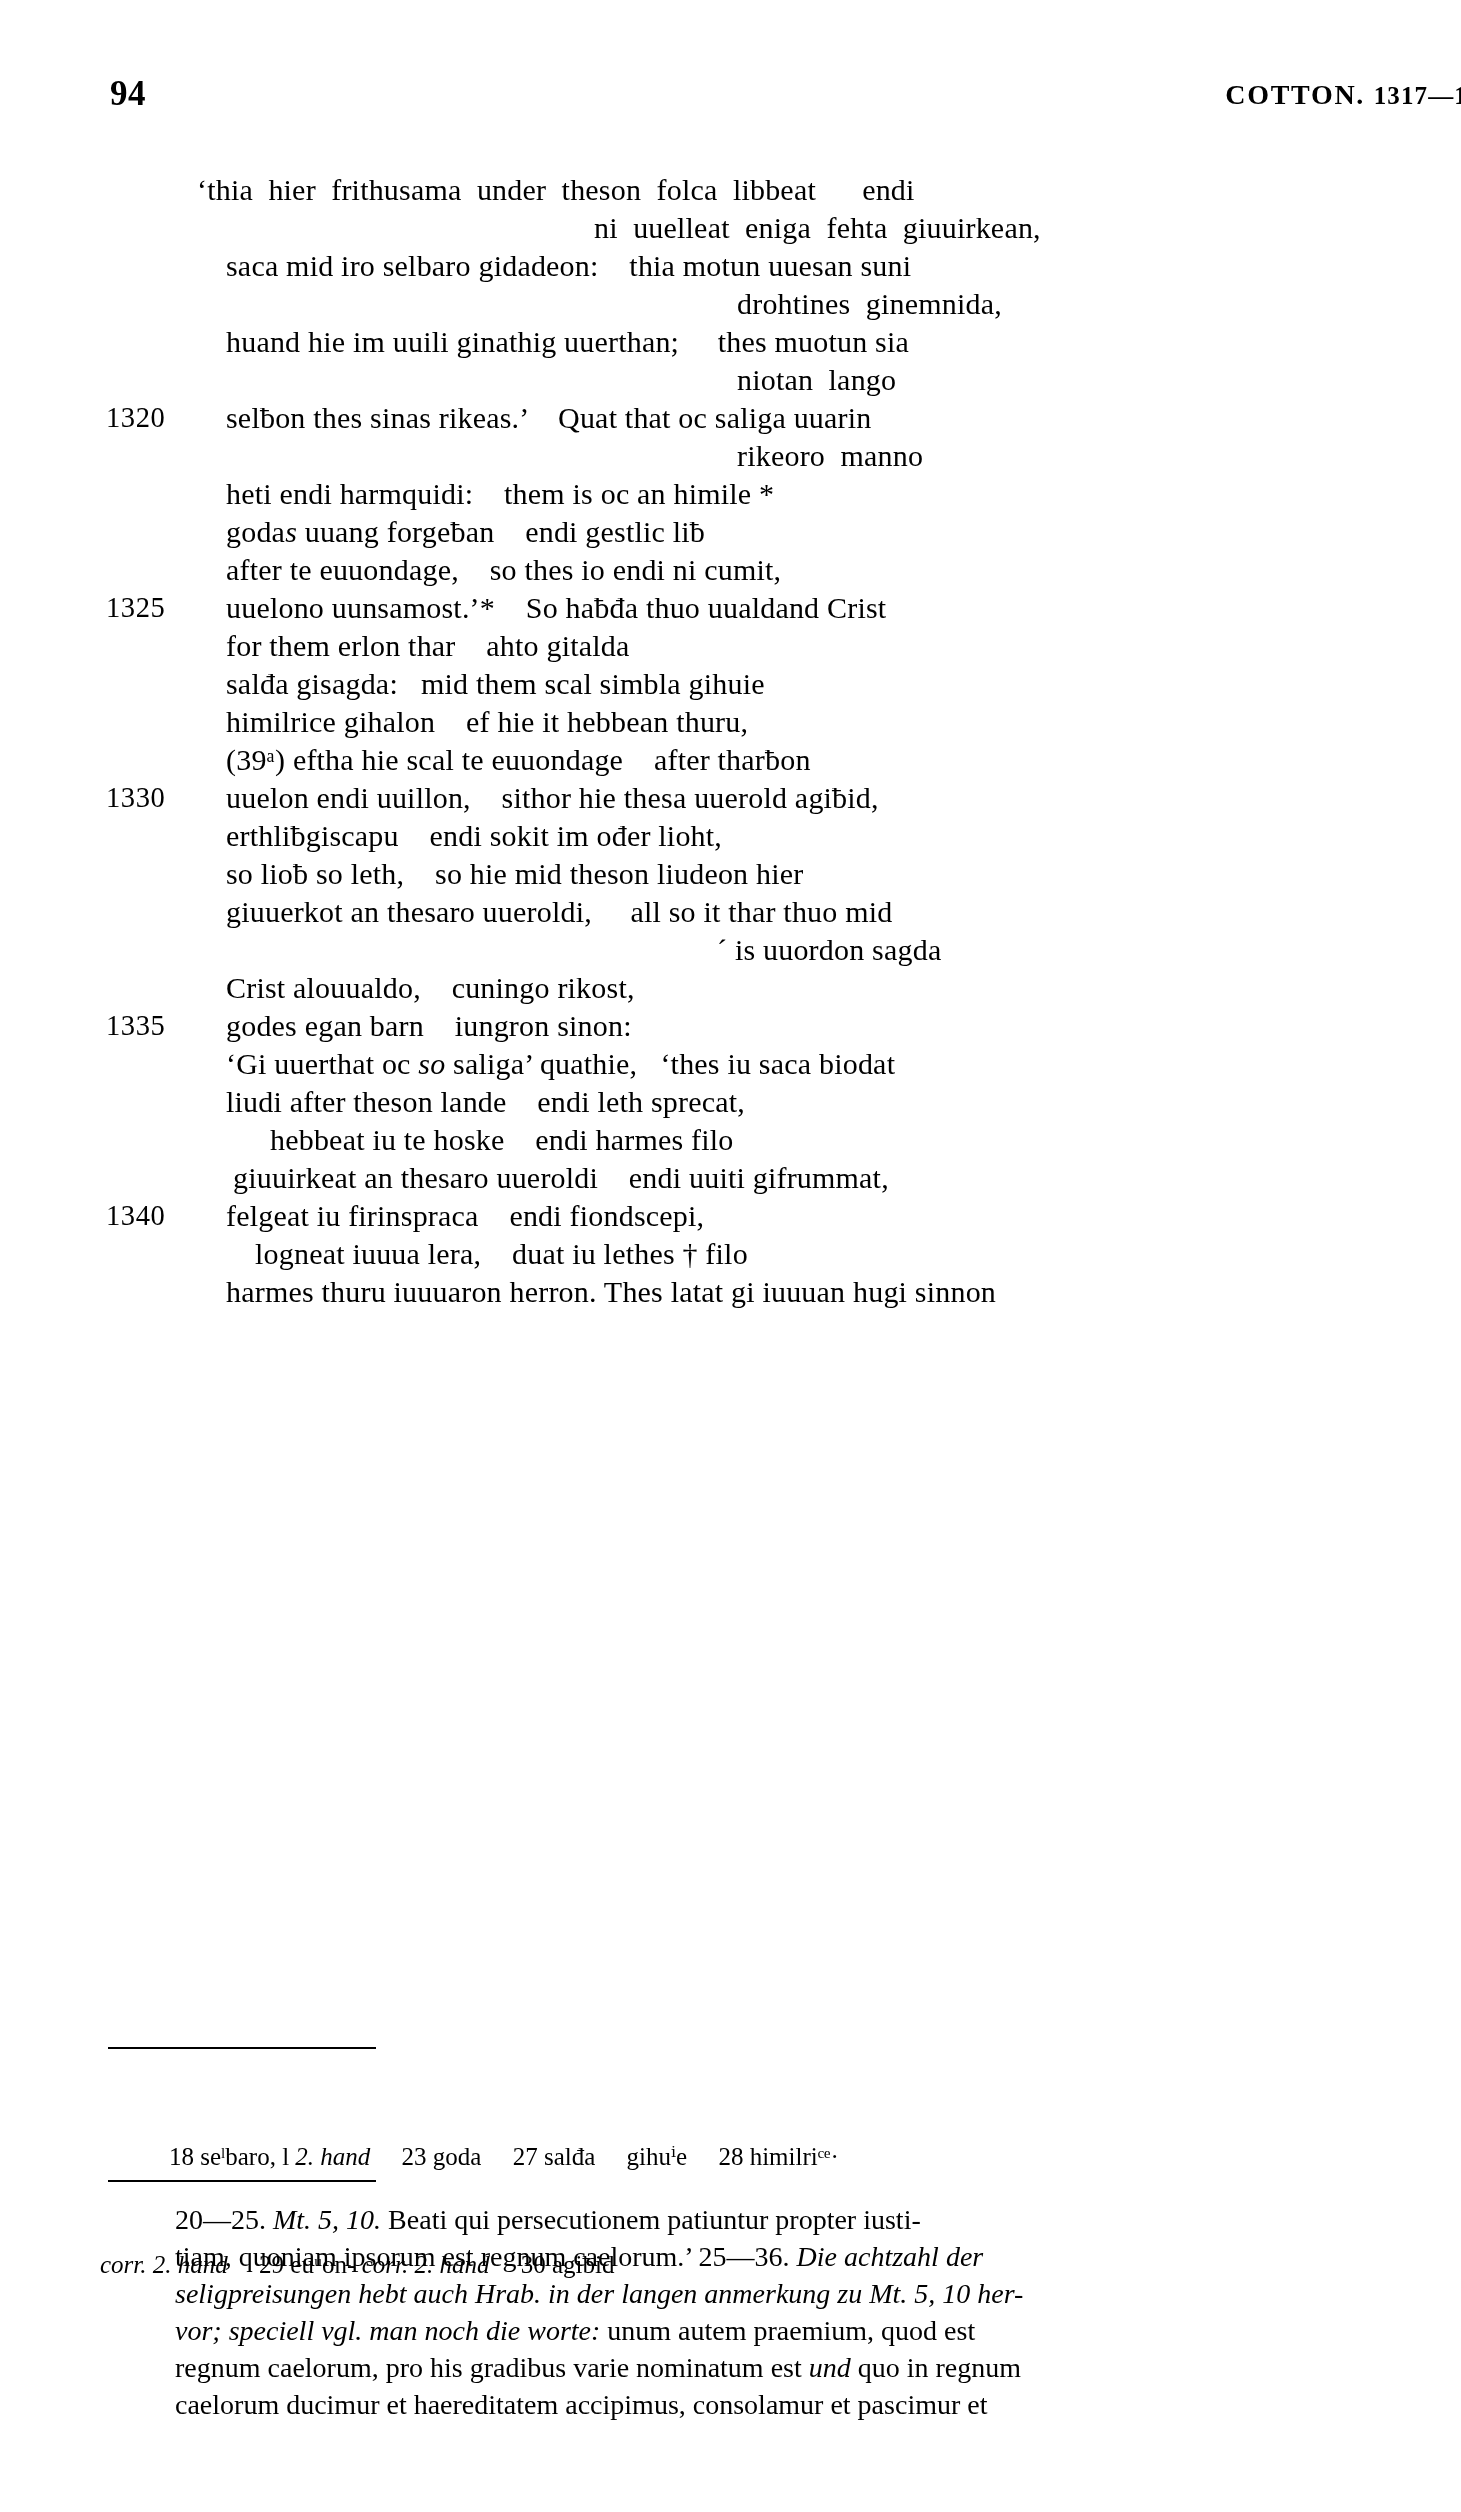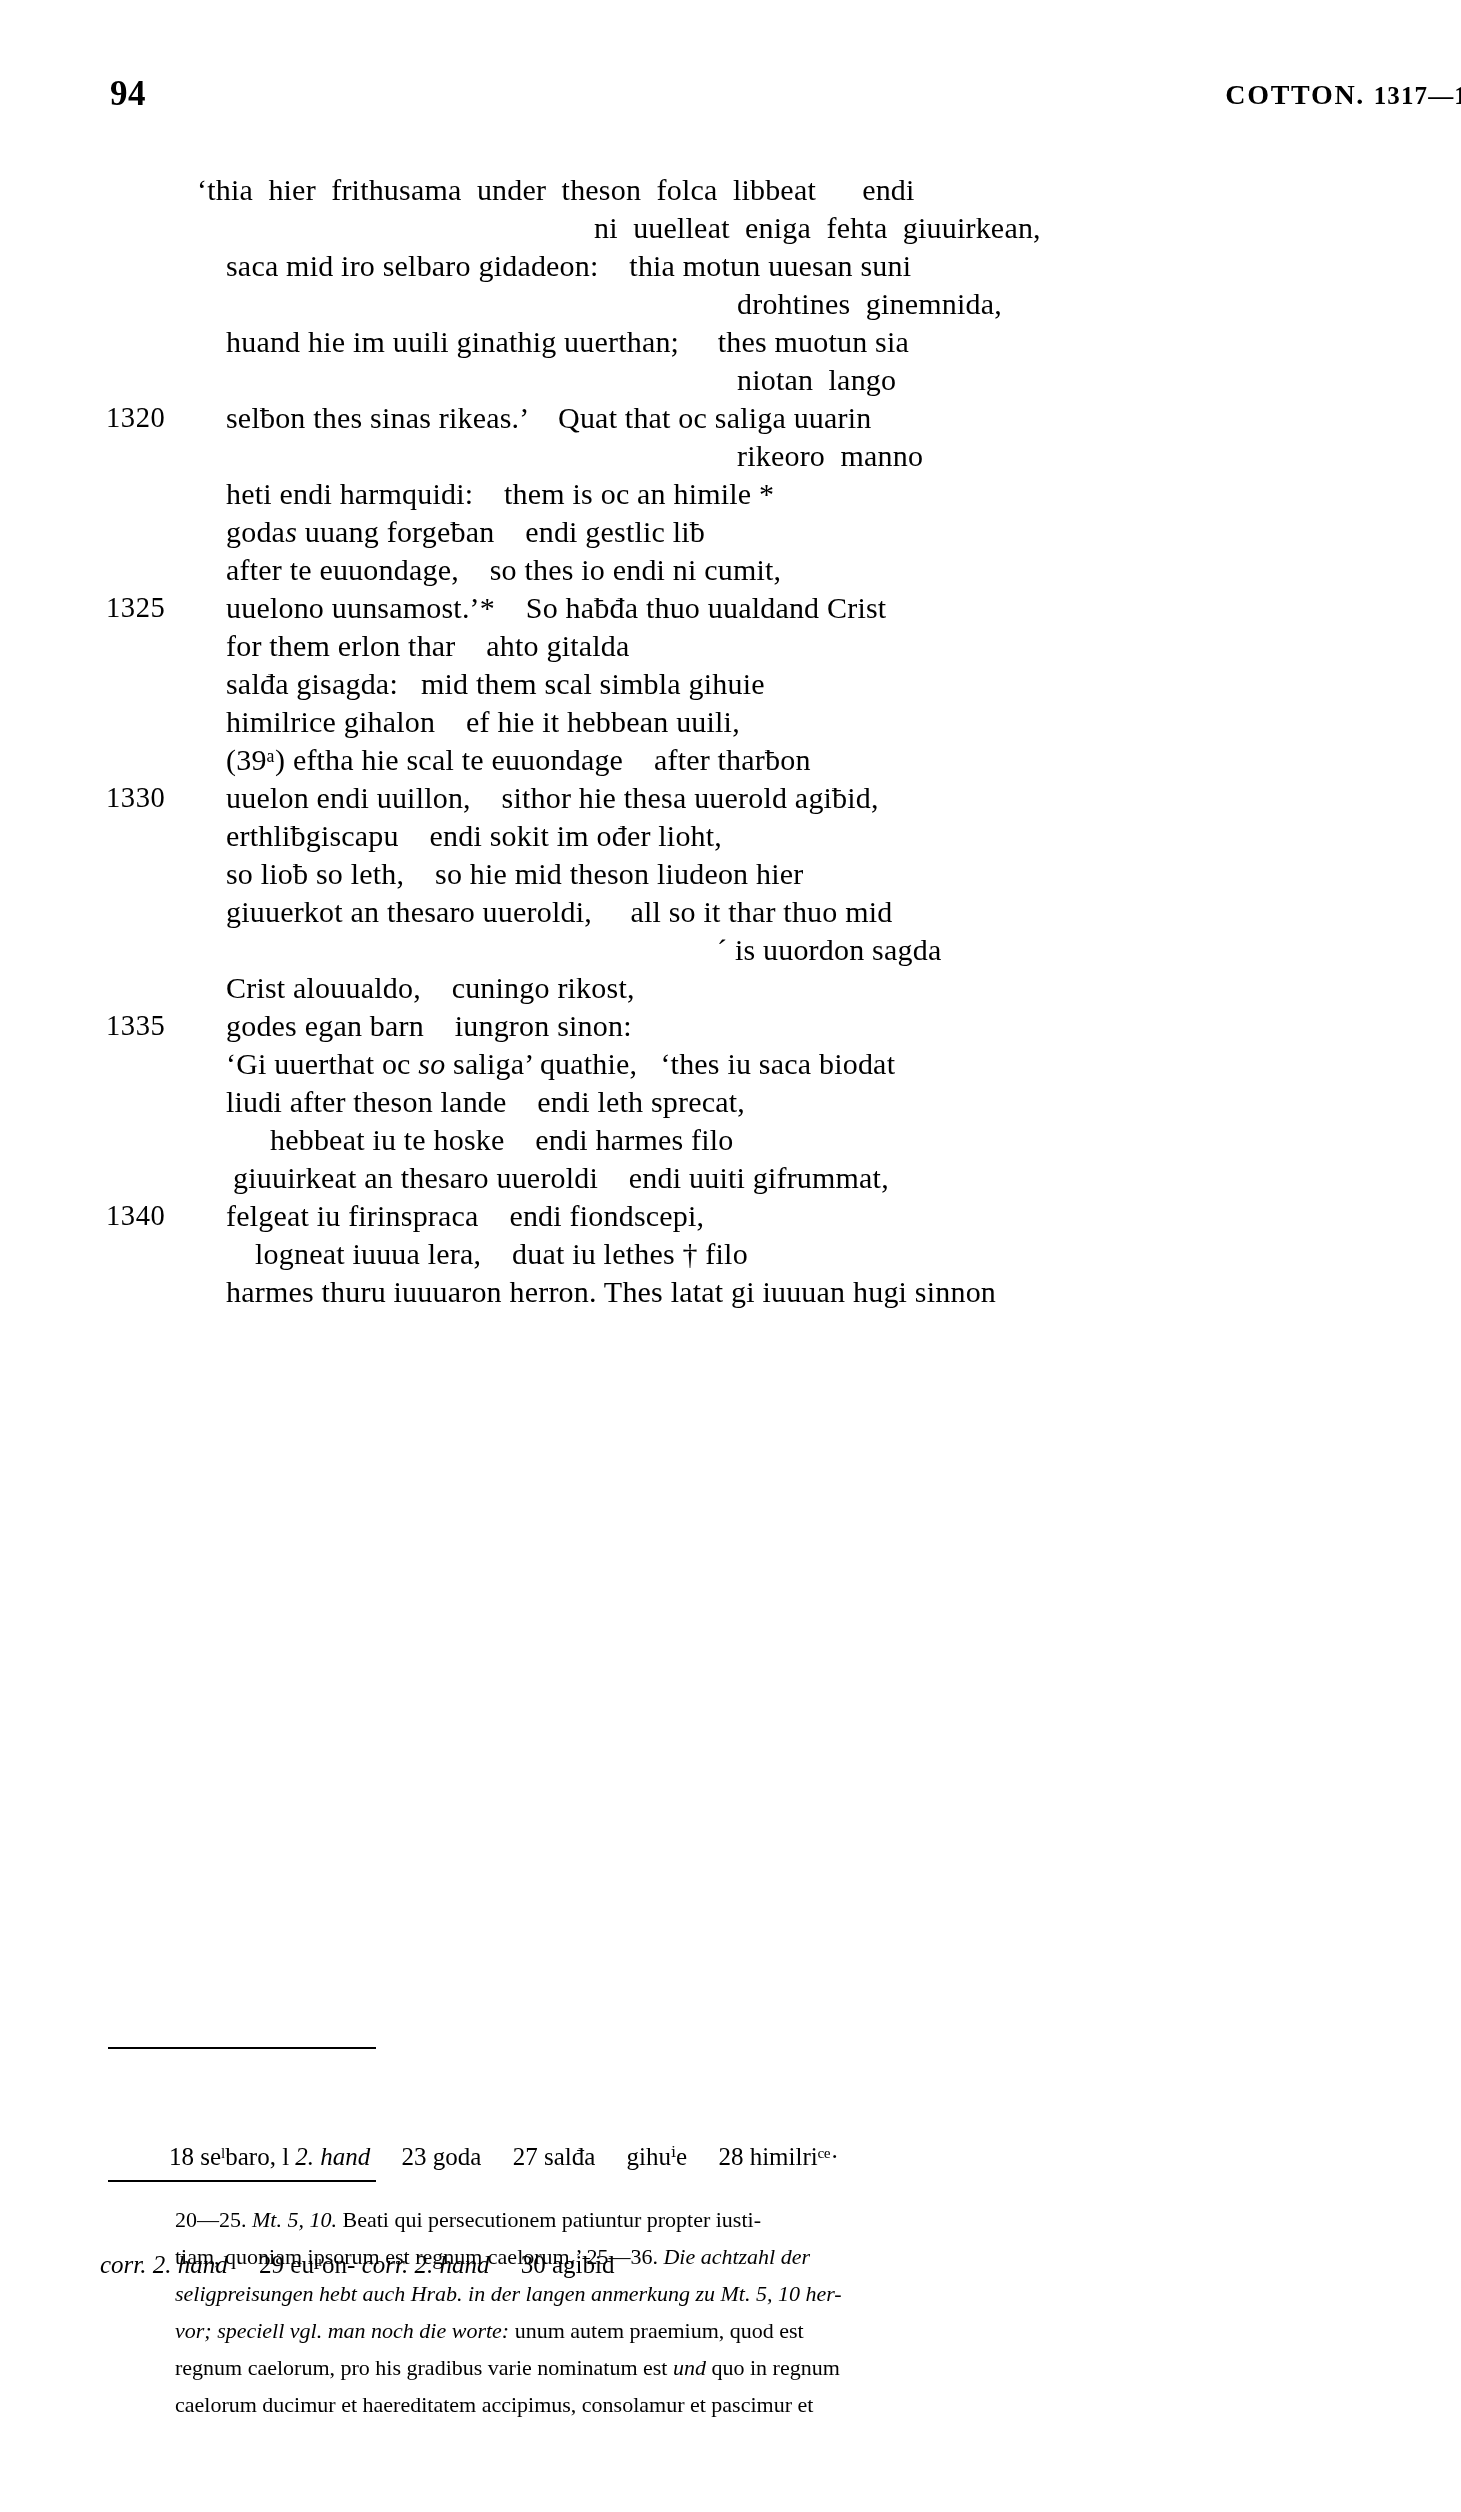--- a/index.html
+++ b/index.html
@@ -107,21 +107,21 @@
   }
   .apparatus .ap-line { height: 36px; }
   .ap-indent { display: inline-block; width: 69px; }
 
   
   .commentary {
     position: absolute;
     left: 106px;
     top: 2201px;
     width: 1253px;
-    font-size: 22px;
+    font-size: 28px;
     line-height: 37px;
     text-align: justify;
   }
   .commentary p {
     margin: 0;
     text-indent: 69px;
   }
   .commentary .cline { display: block; white-space: pre; }
 </style>
 </head>
@@ -144,21 +144,21 @@
       <div class="vline"><span class="vtext" style="left: 226px;">huand hie im uuili ginathig uuerthan;     thes muotun sia</span></div>
       <div class="vline"><span class="vtext" style="left: 737px;">niotan  lango</span></div>
       <div class="vline"><span class="vnum">1320</span><span class="vtext" style="left: 226px;">selƀon thes sinas rikeas.’    Quat that oc saliga uuarin</span></div>
       <div class="vline"><span class="vtext" style="left: 737px;">rikeoro  manno</span></div>
       <div class="vline"><span class="vtext" style="left: 226px;">heti endi harmquidi:    them is oc an himile *</span></div>
       <div class="vline"><span class="vtext" style="left: 226px;">goda<span class="ital">s</span> uuang forgeƀan    endi gestlic liƀ</span></div>
       <div class="vline"><span class="vtext" style="left: 226px;">after te euuondage,    so thes io endi ni cumit,</span></div>
       <div class="vline"><span class="vnum">1325</span><span class="vtext" style="left: 226px;">uuelono uunsamost.’*    So haƀđa thuo uualdand Crist</span></div>
       <div class="vline"><span class="vtext" style="left: 226px;">for them erlon thar    ahto gitalda</span></div>
       <div class="vline"><span class="vtext" style="left: 226px;">salđa gisagda:   mid them scal simbla gihuie</span></div>
-      <div class="vline"><span class="vtext" style="left: 226px;">himilrice gihalon    ef hie it hebbean uuili,</span></div>
+      <div class="vline"><span class="vtext" style="left: 226px;">himilrice gihalon    ef hie it hebbean thuru,</span></div>
       <div class="vline"><span class="vtext" style="left: 226px;">(39ᵃ) eftha hie scal te euuondage    after tharƀon</span></div>
       <div class="vline"><span class="vnum">1330</span><span class="vtext" style="left: 226px;">uuelon endi uuillon,    sithor hie thesa uuerold agiƀid,</span></div>
       <div class="vline"><span class="vtext" style="left: 226px;">erthliƀgiscapu    endi sokit im ođer lioht,</span></div>
       <div class="vline"><span class="vtext" style="left: 226px;">so lioƀ so leth,    so hie mid theson liudeon hier</span></div>
       <div class="vline"><span class="vtext" style="left: 226px;">giuuerkot an thesaro uueroldi,     all so it thar thuo mid</span></div>
       <div class="vline"><span class="vtext" style="left: 717px;">ˊ is uuordon sagda</span></div>
       <div class="vline"><span class="vtext" style="left: 226px;">Crist alouualdo,    cuningo rikost,</span></div>
       <div class="vline"><span class="vnum">1335</span><span class="vtext" style="left: 226px;">godes egan barn    iungron sinon:</span></div>
       <div class="vline"><span class="vtext" style="left: 226px;">‘Gi uuerthat oc <span class="ital">so</span> saliga’ quathie,   ‘thes iu saca biodat</span></div>
       <div class="vline"><span class="vtext" style="left: 226px;">liudi after theson lande    endi leth sprecat,</span></div>

